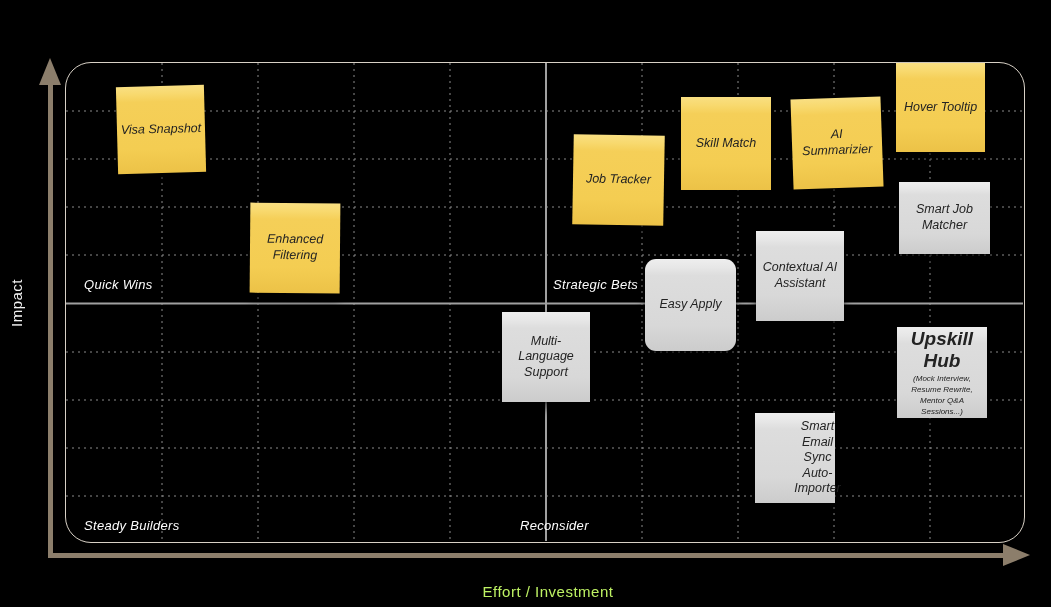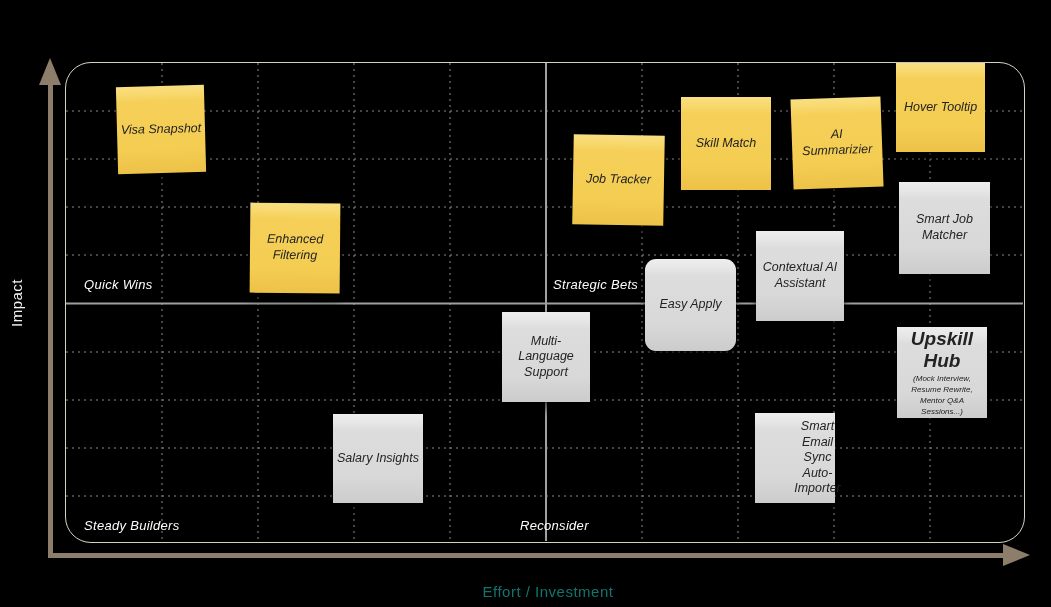--- a/index.html
+++ b/index.html
@@ -36,21 +36,21 @@
     border-left:11.5px solid transparent;border-right:11.5px solid transparent;border-bottom:27px solid #8c7e6b;}
   .axis-shaft-h{position:absolute;left:48px;top:553px;width:956px;height:5px;background:#8c7e6b;}
   .axis-head-h{position:absolute;left:1003px;top:544px;width:0;height:0;
     border-top:11.5px solid transparent;border-bottom:11.5px solid transparent;border-left:27px solid #8c7e6b;}
   .y-axis-label{
     position:absolute;left:16px;top:303px;transform:translate(-50%,-50%) rotate(-90deg);
     color:#f2f2f2;font-size:15px;letter-spacing:.5px;
   }
   .x-axis-label{
     position:absolute;left:548px;top:583px;transform:translateX(-50%);
-    color:#0f766e;font-size:15px;letter-spacing:.5px;white-space:nowrap;
+    color:#bef264;font-size:15px;letter-spacing:.5px;white-space:nowrap;
   }
 </style>
 </head>
 <body>
 
 <div class="canvas">
 
   <div class="axis-shaft-v"></div>
   <div class="axis-head-v"></div>
   <div class="axis-shaft-h"></div>
@@ -101,36 +101,33 @@
   </div>
   <div class="note yellow" style="left:681px;top:97px;width:90px;height:93px;">
     <span class="note-label">Skill Match</span>
   </div>
   <div class="note yellow" style="left:792px;top:98px;width:90px;height:90px;transform:rotate(-2deg);">
     <span class="note-label">AI Summarizier</span>
   </div>
   <div class="note yellow" style="left:896px;top:63px;width:89px;height:89px;">
     <span class="note-label">Hover Tooltip</span>
   </div>
-  <div class="note gray" style="left:899px;top:182px;width:91px;height:92px;">
+  <div class="note gray" style="left:899px;top:182px;width:91px;height:72px;">
     <span class="note-label">Smart Job Matcher</span>
   </div>
   <div class="note gray" style="left:756px;top:231px;width:88px;height:90px;">
     <span class="note-label">Contextual AI Assistant</span>
   </div>
   <div class="note gray" style="left:645px;top:259px;width:91px;height:92px;border-radius:11px;">
     <span class="note-label">Easy Apply</span>
   </div>
   <div class="note gray" style="left:502px;top:312px;width:88px;height:90px;">
     <span class="note-label">Multi-Language Support</span>
   </div>
   <div class="note gray" style="left:897px;top:327px;width:90px;height:91px;">
     <span class="note-title">Upskill Hub</span>
     <span class="note-sub">(Mock Interview, Resume Rewrite, Mentor Q&amp;A Sessions...)</span>
   </div>
-  <div class="note gray" style="left:333px;top:414px;width:90px;height:89px;">
-    <span class="note-label">Salary Insights</span>
-  </div>
   <div class="note gray" style="left:755px;top:413px;width:80px;height:90px;padding-left:48px;">
     <span class="note-label">Smart Email Sync Auto-Importer</span>
   </div>
 
 </div>
 
 </body></html>

